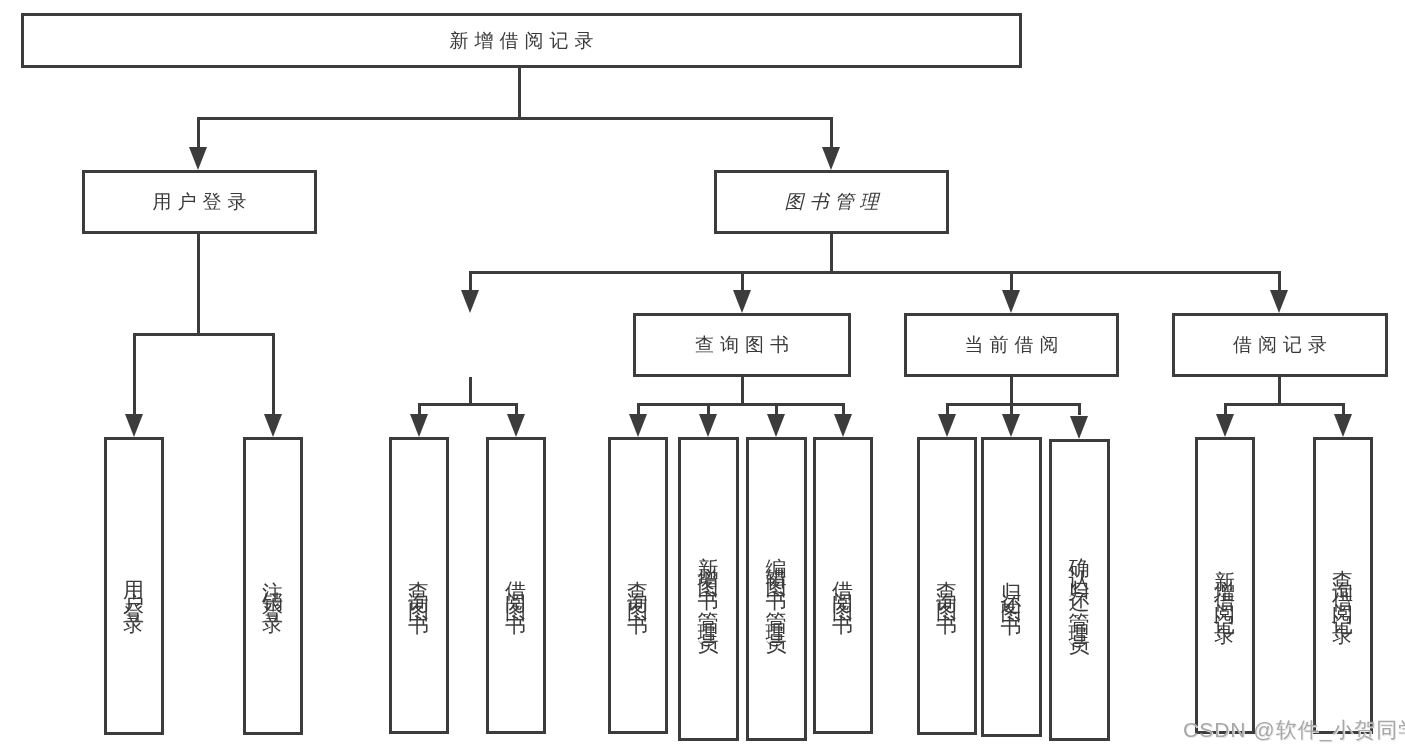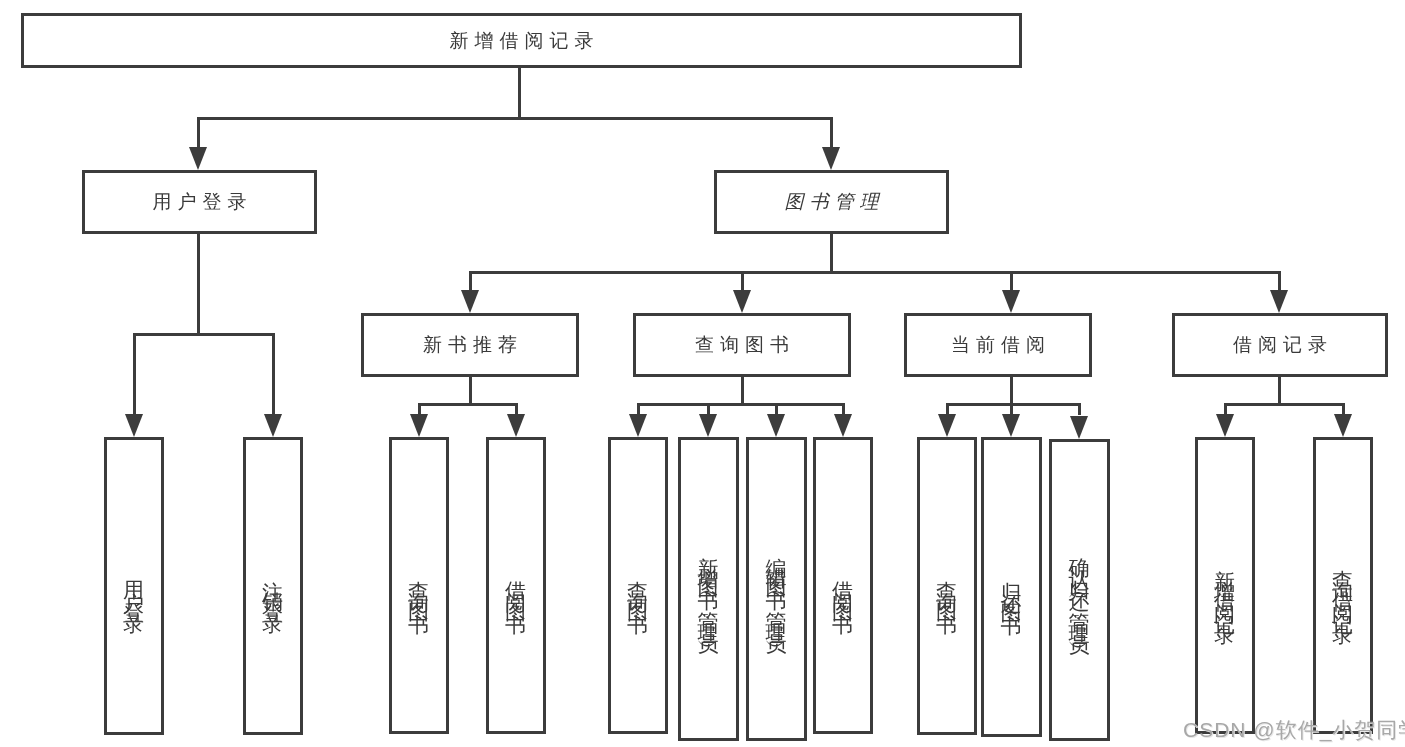--- a/index.html
+++ b/index.html
@@ -65,27 +65,24 @@
     <span class="hlabel">新增借阅记录</span>
   </div>
 
   <div class="node" style="left:82px;top:170px;width:235px;height:64px;">
     <span class="hlabel">用户登录</span>
   </div>
   <div class="node" style="left:714px;top:170px;width:235px;height:64px;font-style:italic;">
     <span class="hlabel">图书管理</span>
   </div>
 
-  <div class="node" style="left:361px;top:313px;width:218px;height:64px;">
-    <span class="hlabel">新书推荐</span>
-  </div>
   <div class="node" style="left:633px;top:313px;width:218px;height:64px;">
     <span class="hlabel">查询图书</span>
   </div>
-  <div class="node" style="left:904px;top:313px;width:188px;height:64px;">
+  <div class="node" style="left:904px;top:313px;width:215px;height:64px;">
     <span class="hlabel">当前借阅</span>
   </div>
   <div class="node" style="left:1172px;top:313px;width:216px;height:64px;">
     <span class="hlabel">借阅记录</span>
   </div>
 
   <div class="node vnode" style="left:104px;top:437px;width:60px;height:298px;">
     <span class="vt">用户登录</span>
   </div>
   <div class="node vnode" style="left:243px;top:437px;width:60px;height:298px;">

